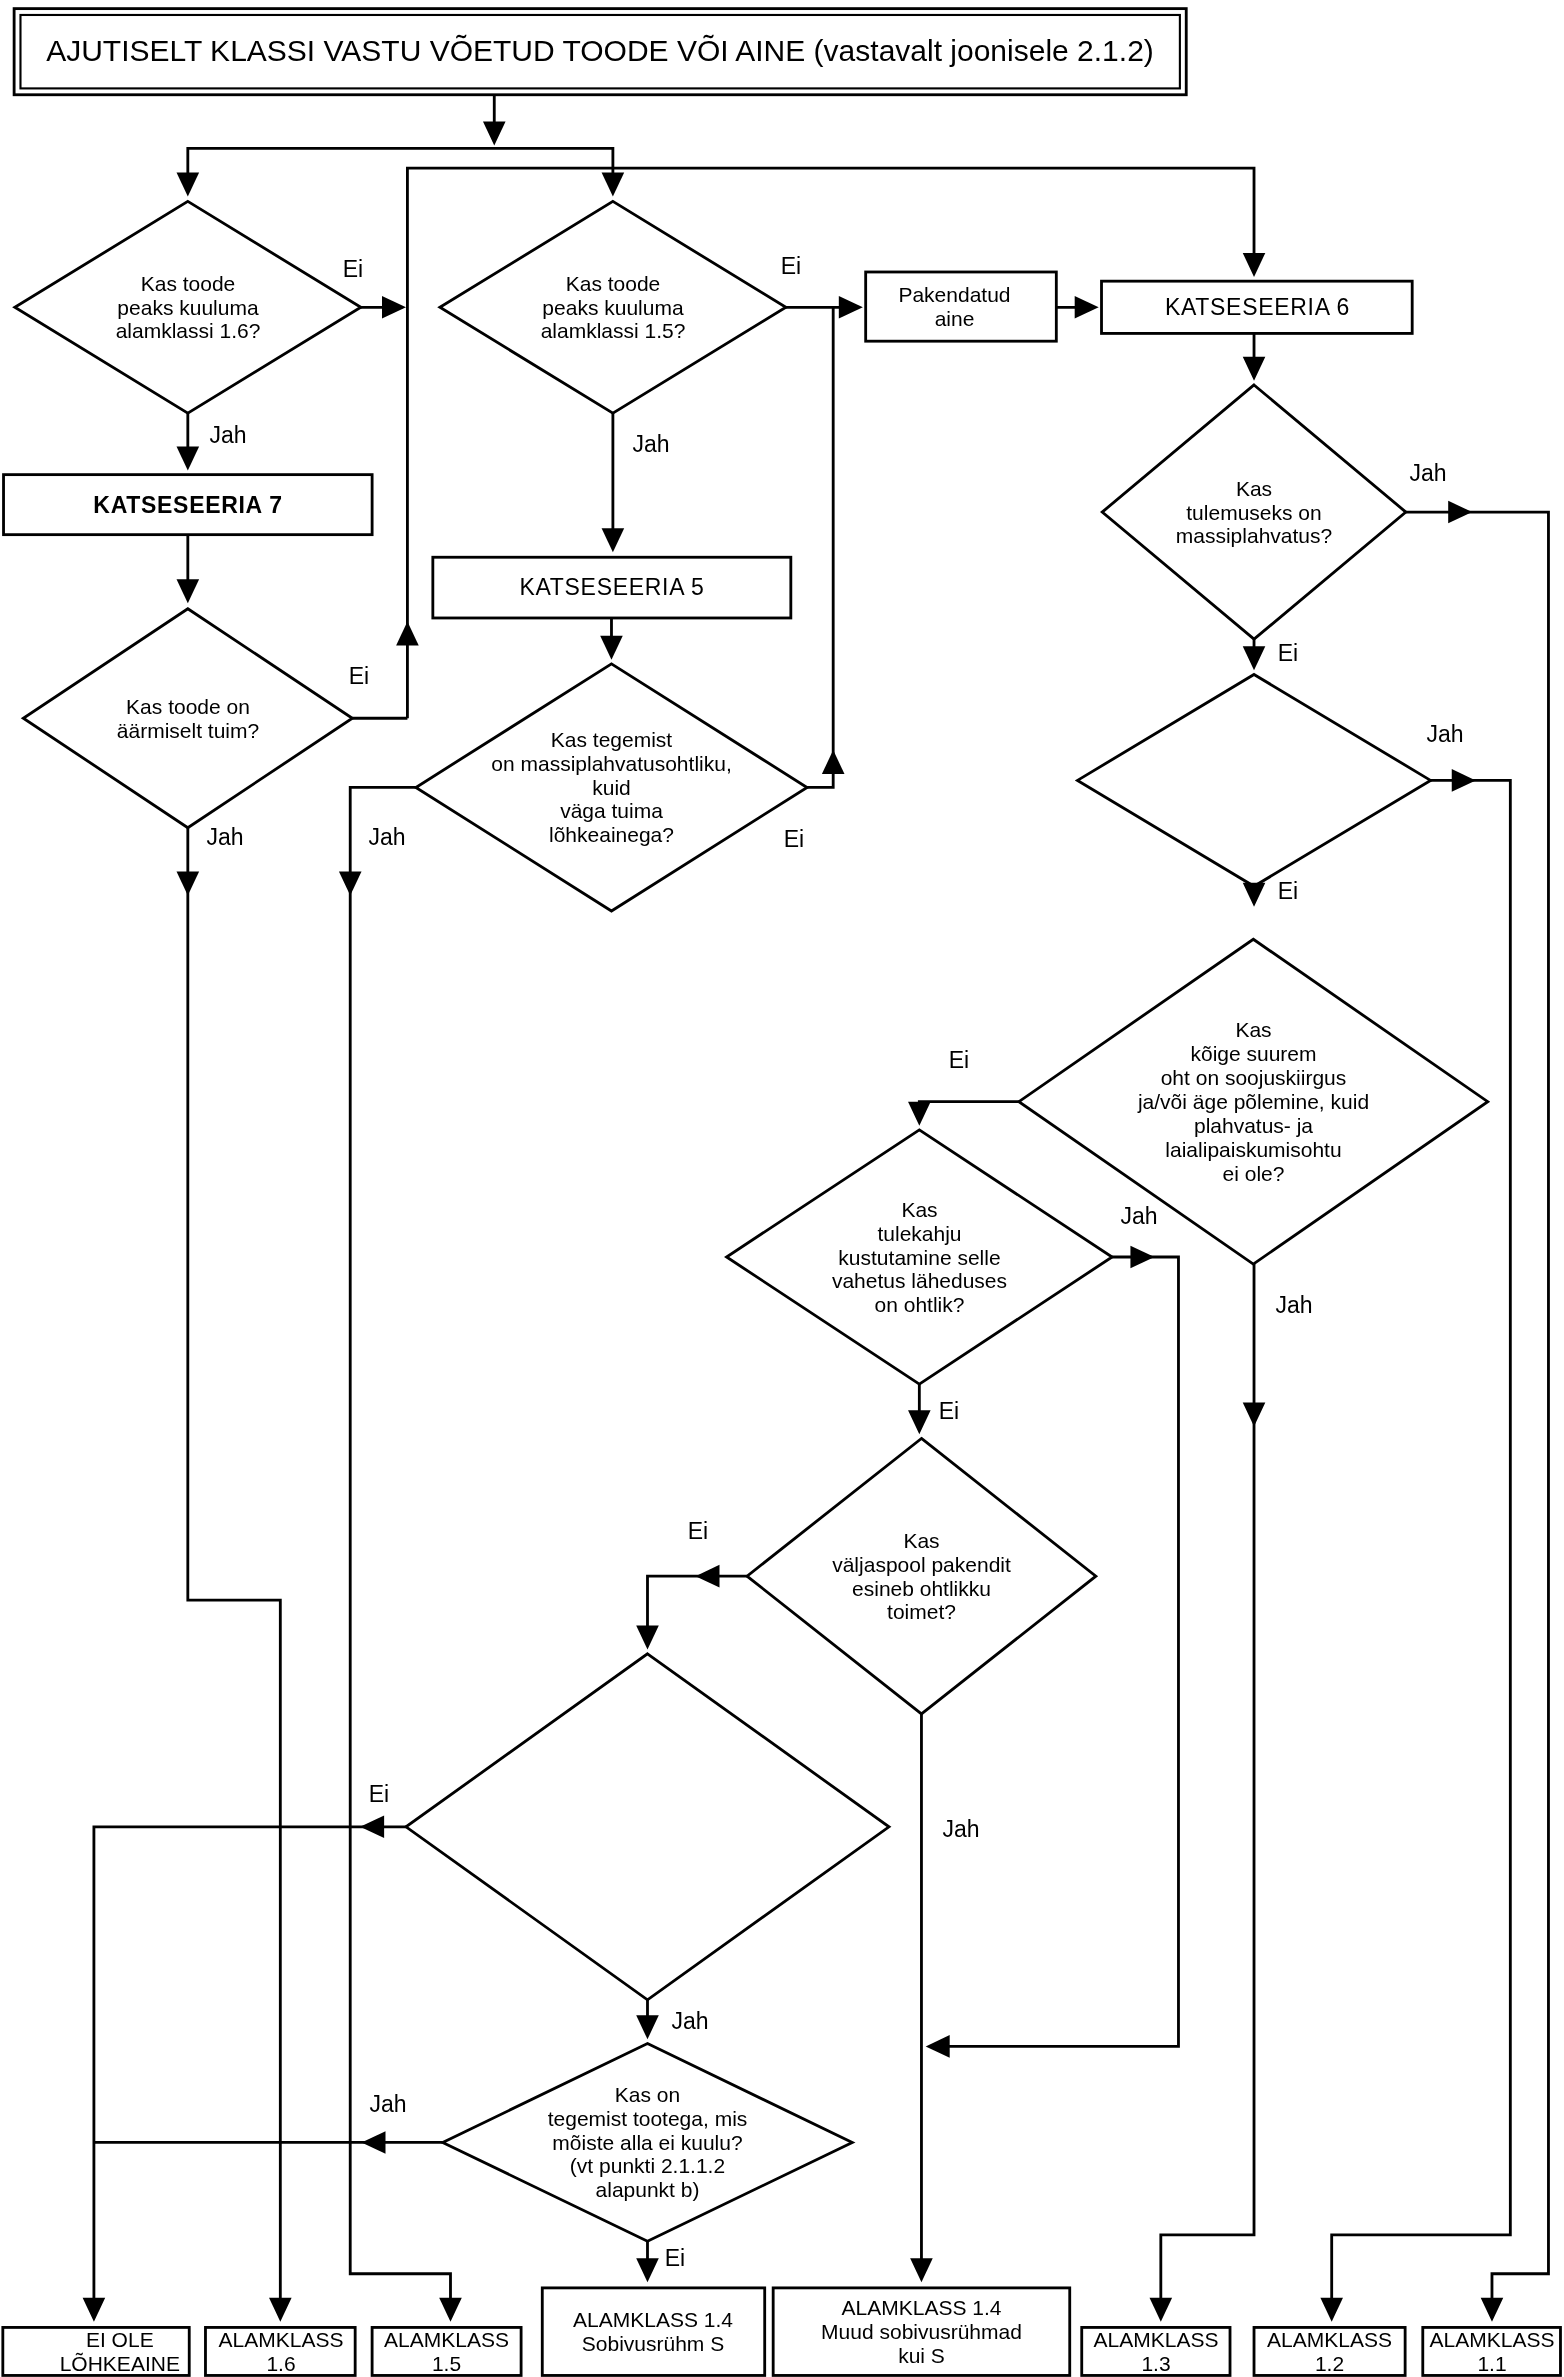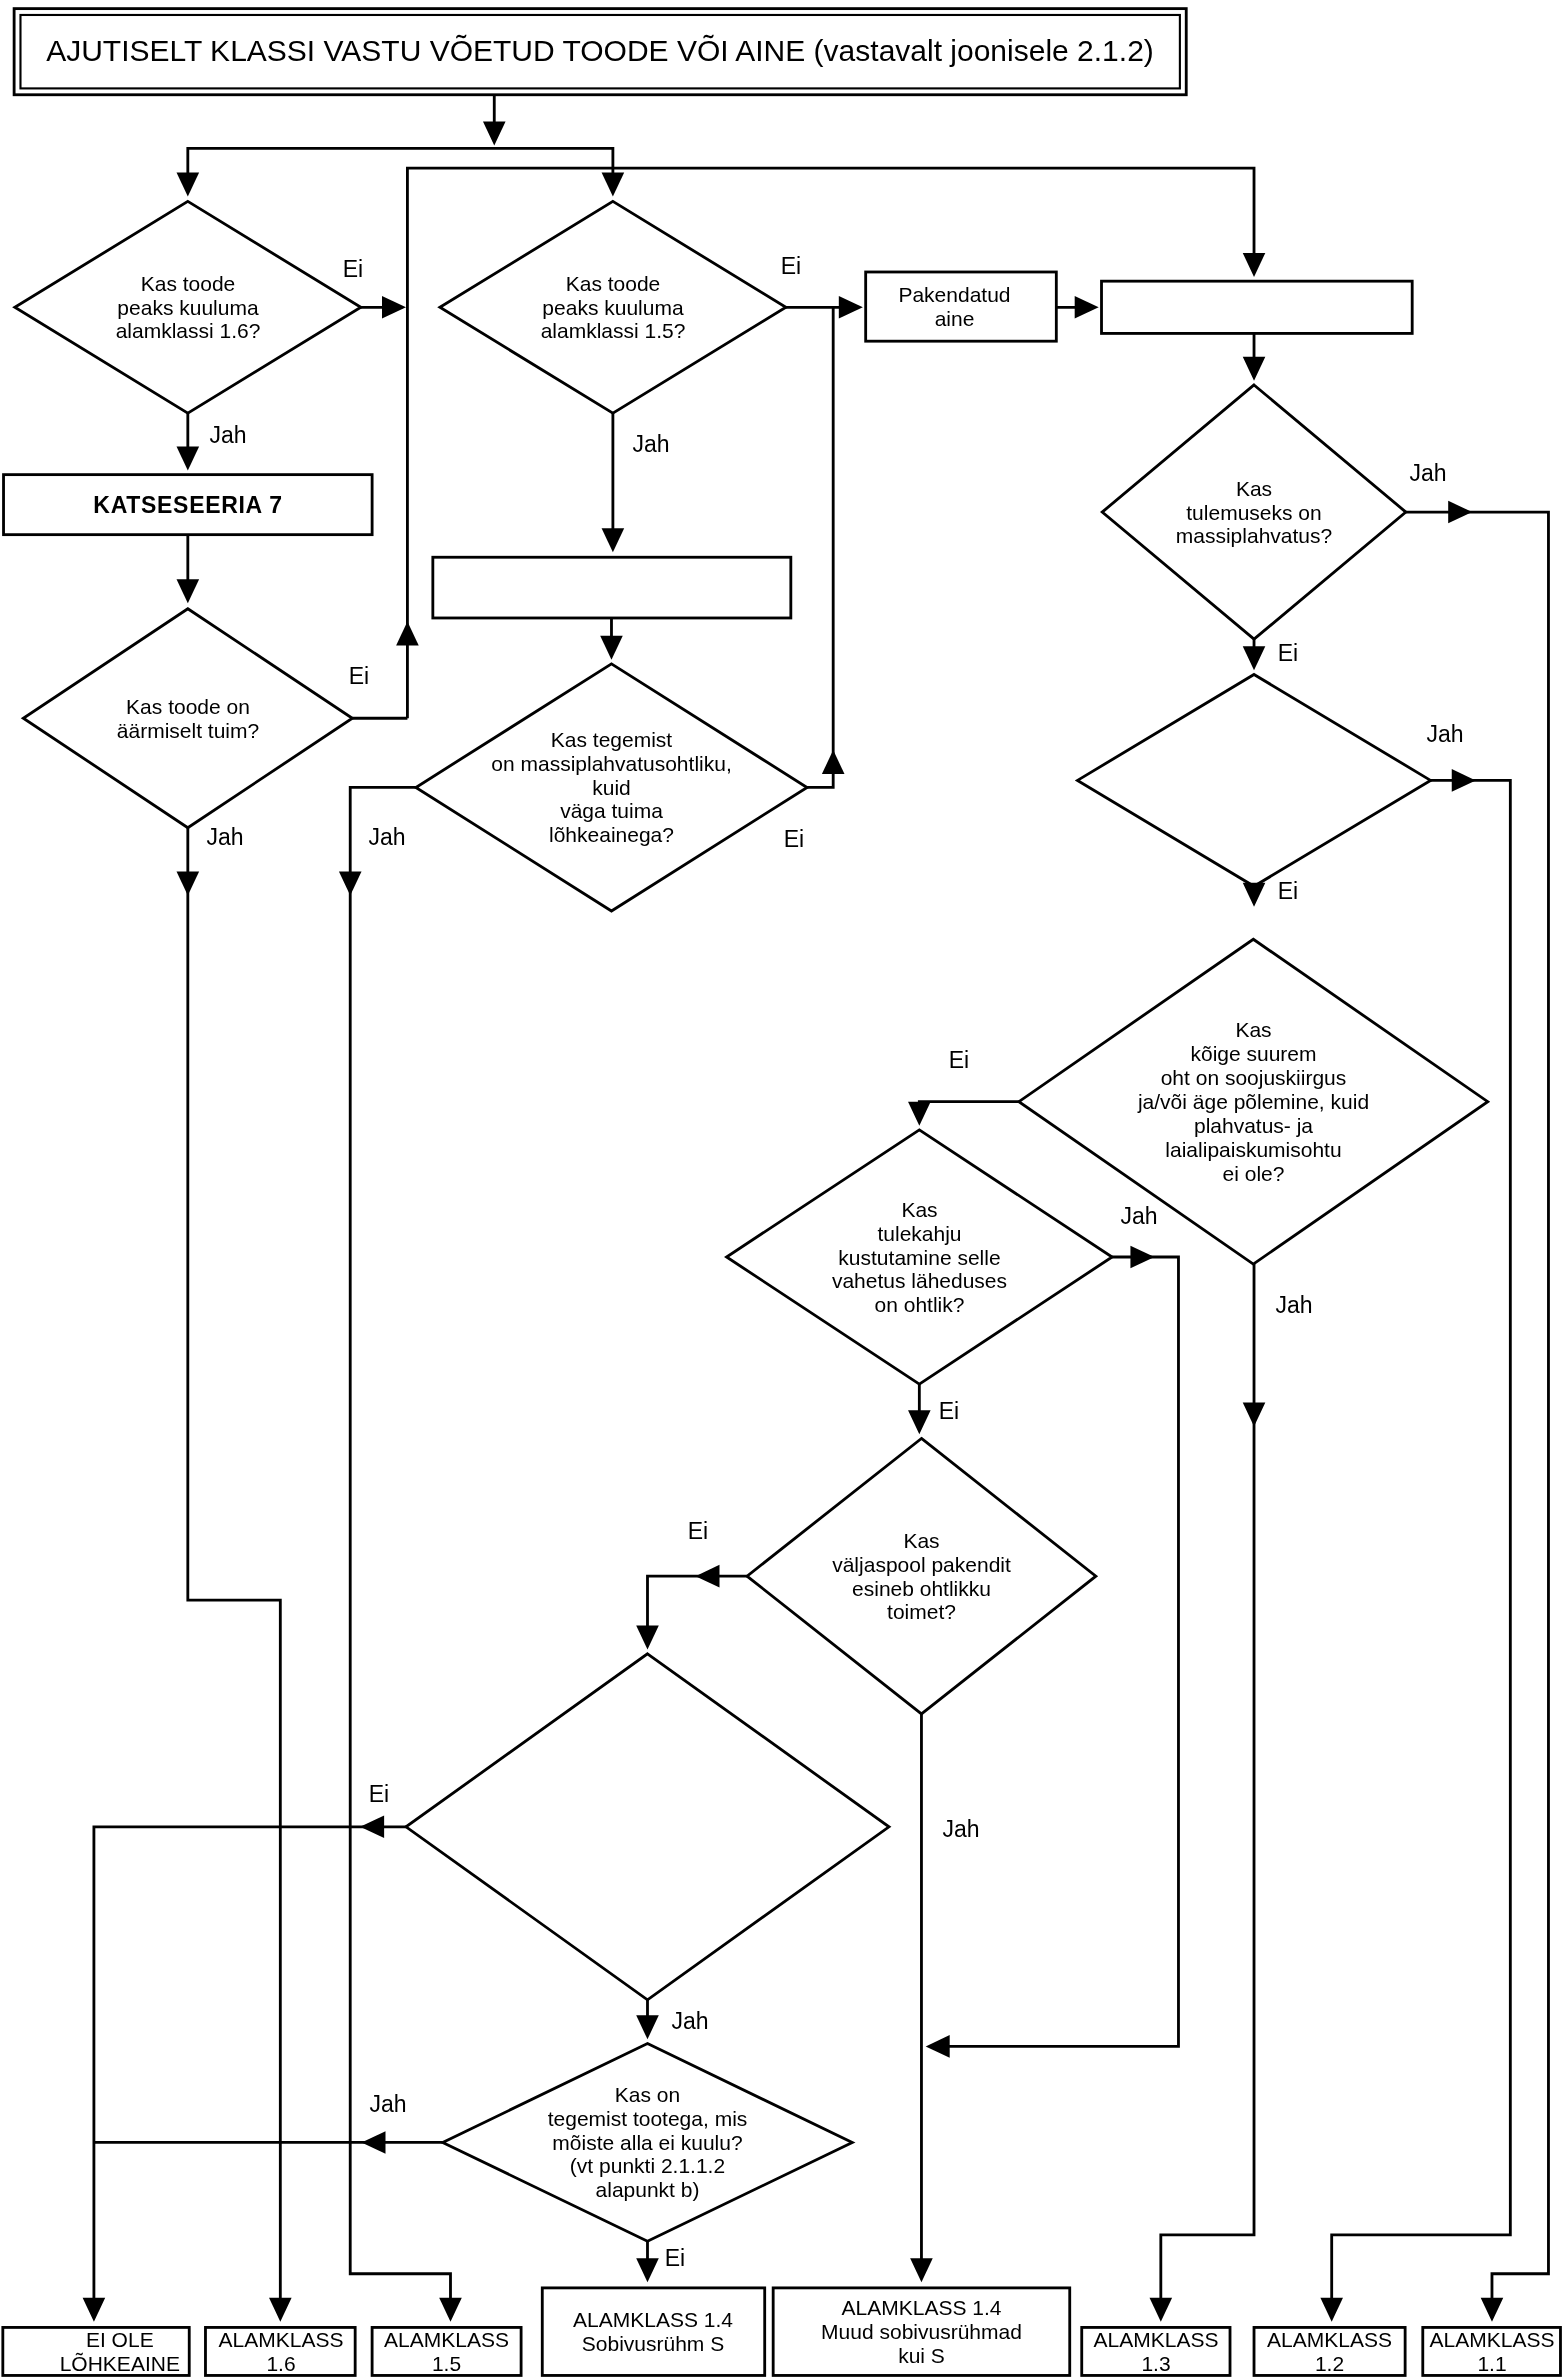--- a/index.html
+++ b/index.html
@@ -159,22 +159,24 @@
 väljaspool pakendit
 esineb ohtlikku
 toimet?</div>
 <div class="txt q" style="left:471px;top:2072px;width:353px;height:141px;">Kas on
 tegemist tootega, mis
 mõiste alla ei kuulu?
 (vt punkti 2.1.1.2
 alapunkt b)</div>
 
 <div class="txt proc" style="left:3.5px;top:475px;width:369px;height:60px;font-weight:bold;">KATSESEERIA 7</div>
+<div class="txt proc" style="left:433px;top:557px;width:358px;height:61px;">KATSESEERIA 5</div>
 <div class="txt q" style="left:866px;top:272px;width:177px;height:69px;">Pakendatud
 aine</div>
+<div class="txt proc" style="left:1102px;top:281px;width:311px;height:52px;">KATSESEERIA 6</div>
 
 <div class="txt out" style="left:2.8px;top:2328px;width:186px;height:48px;margin-left:24px;">EI OLE
 LÕHKEAINE</div>
 <div class="txt out" style="left:206px;top:2328px;width:150px;height:48px;">ALAMKLASS
 1.6</div>
 <div class="txt out" style="left:372px;top:2328px;width:149px;height:48px;">ALAMKLASS
 1.5</div>
 <div class="txt out" style="left:542px;top:2288px;width:222px;height:88px;">ALAMKLASS 1.4
 Sobivusrühm S</div>
 <div class="txt out" style="left:773px;top:2288px;width:297px;height:88px;">ALAMKLASS 1.4

